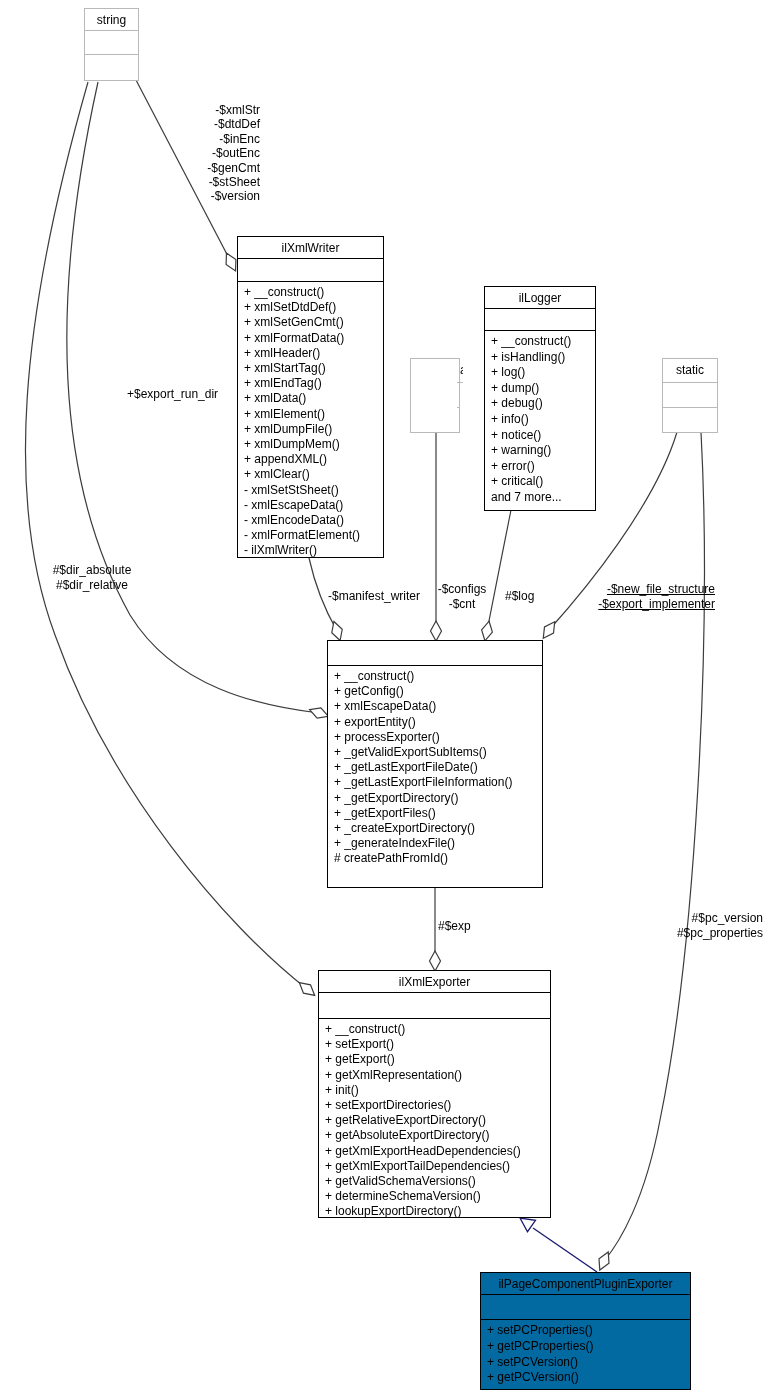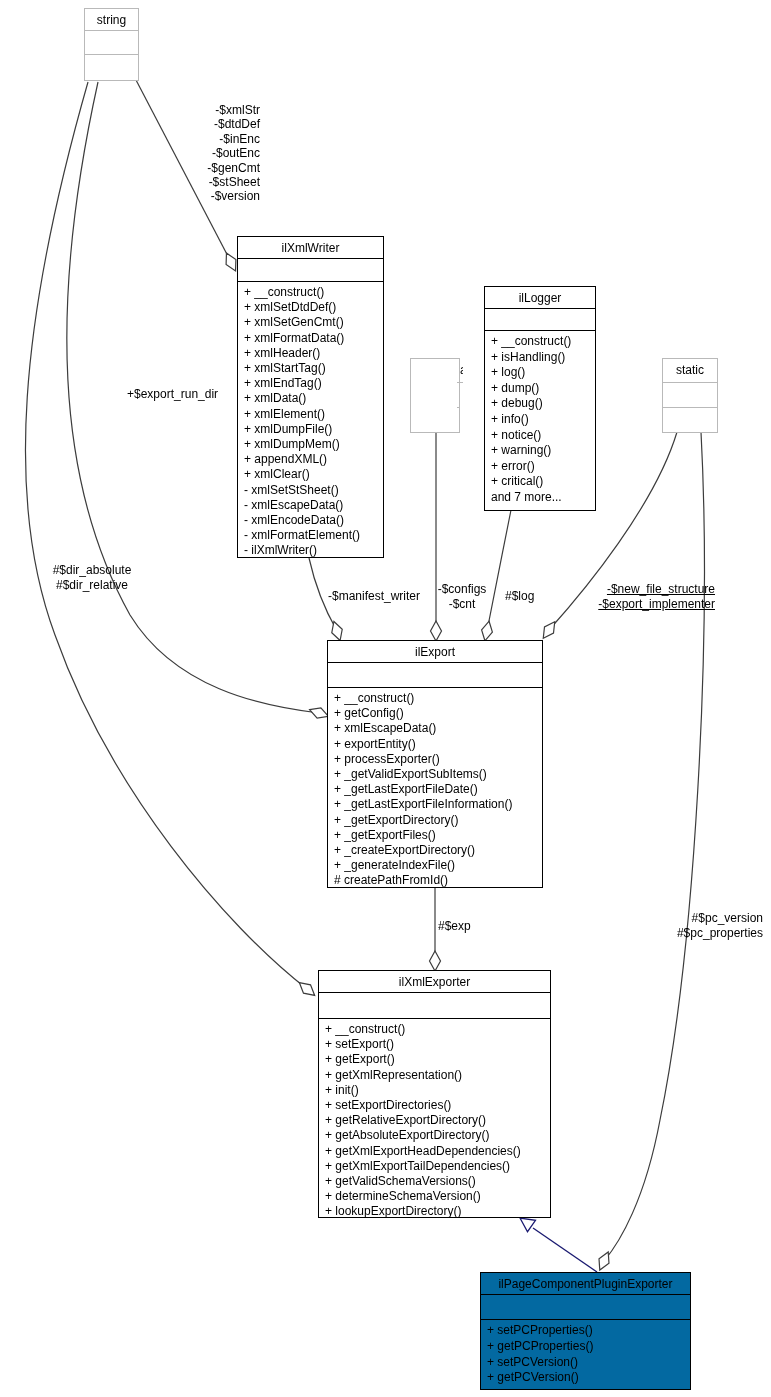--- a/index.html
+++ b/index.html
@@ -142,21 +142,20 @@
         <div class="row">+ info()</div>
         <div class="row">+ notice()</div>
         <div class="row">+ warning()</div>
         <div class="row">+ error()</div>
         <div class="row">+ critical()</div>
         <div class="row">and 7 more...</div>
       </div>
   </div>
 
   <div class="uml-box" id="box-ilexport">
-    <div class="uml-title">ilExport</div>
     <div class="uml-attrs"></div>
     <div class="uml-methods">
         <div class="row">+ __construct()</div>
         <div class="row">+ getConfig()</div>
         <div class="row">+ xmlEscapeData()</div>
         <div class="row">+ exportEntity()</div>
         <div class="row">+ processExporter()</div>
         <div class="row">+ _getValidExportSubItems()</div>
         <div class="row">+ _getLastExportFileDate()</div>
         <div class="row">+ _getLastExportFileInformation()</div>

